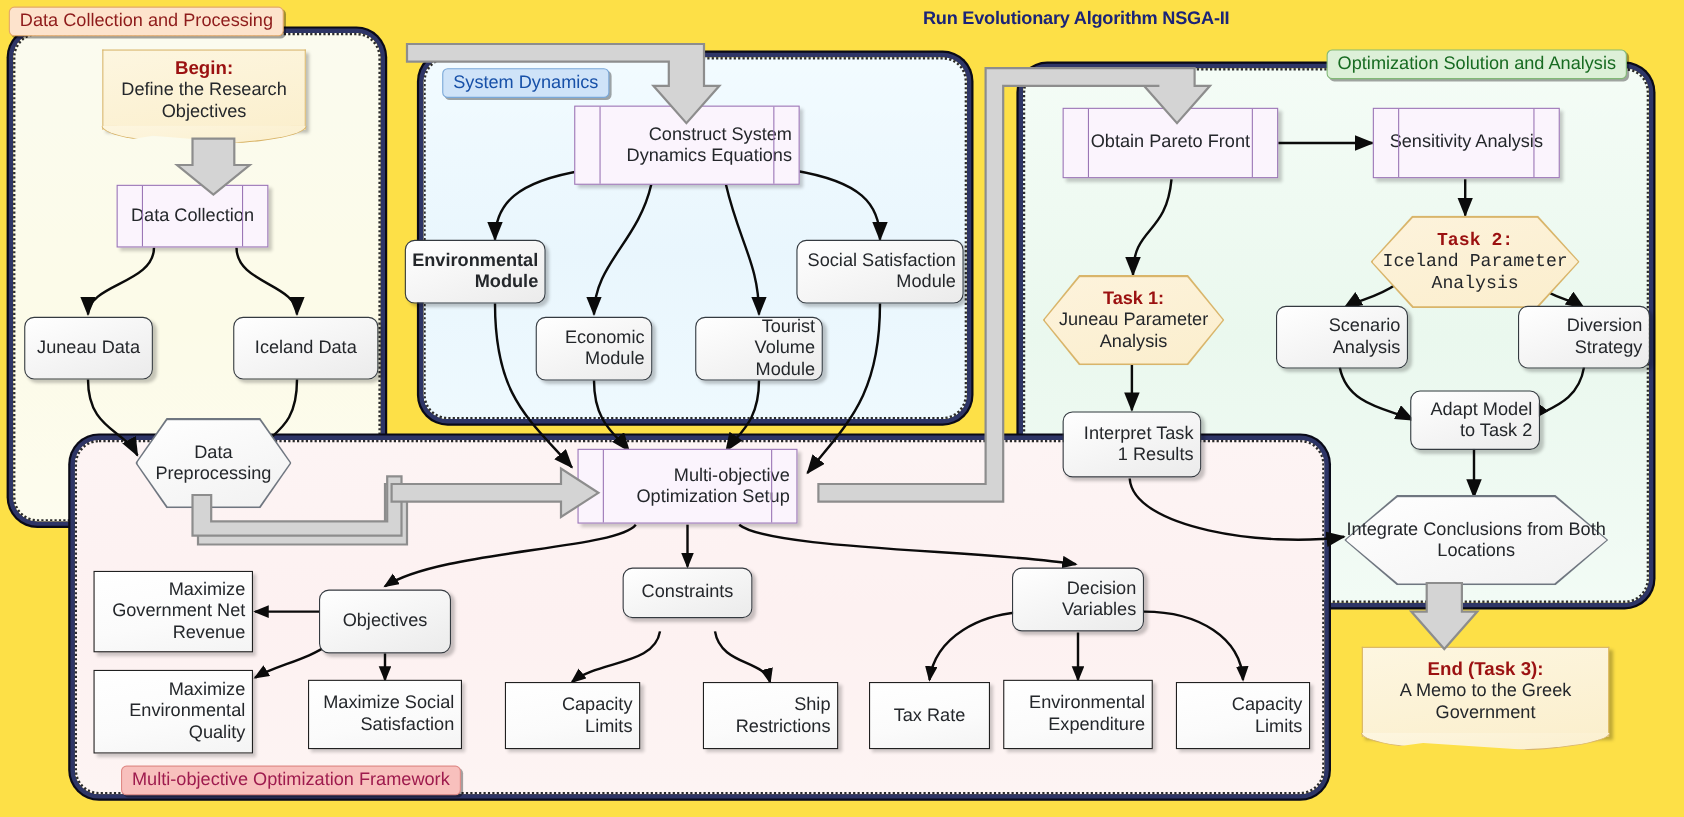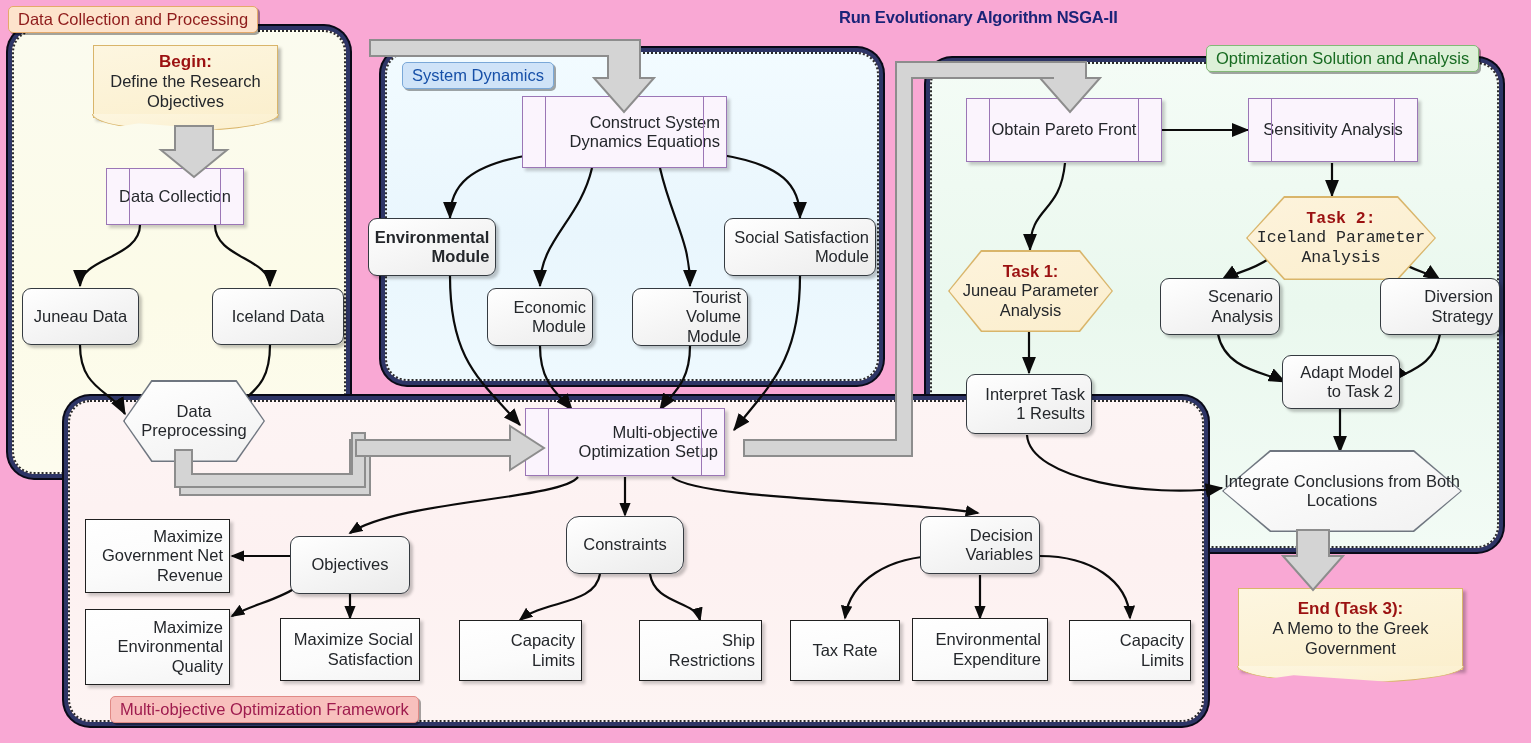--- a/index.html
+++ b/index.html
@@ -1,17 +1,17 @@
 <!DOCTYPE html>
 <html><head>
 <meta charset="utf-8">
 <style>
   html,body{margin:0;padding:0;background:#000;}
   body{font-family:"Liberation Sans","DejaVu Sans",sans-serif;}
-  #stage{position:relative;width:1531px;height:743px;background:#f9a8d4;overflow:hidden;}
+  #stage{position:relative;width:1531px;height:743px;background:#fde047;overflow:hidden;}
 
   
   .panel{position:absolute;border-radius:22px;border:2px dotted #2a2a2a;
          box-shadow:0 0 0 4px #2e3566, 0 0 0 6px #0a0a18;}
   .panel-label{position:absolute;border-radius:5px;padding:3px 9px;
                font-size:16.5px;white-space:nowrap;z-index:40;
                box-shadow:2px 2px 0 rgba(0,0,0,.35);}
 
   #panel-data{left:12px;top:30px;width:330px;height:440px;
               background:linear-gradient(180deg,#fbfbef 0%,#fcfbe8 60%,#fdfcee 100%);}
@@ -174,21 +174,21 @@
   <div class="node n-round" style="left:632px;top:288px;width:116px;height:58px;">Tourist Volume Module</div>
   <div class="node n-round" style="left:724px;top:218px;width:152px;height:58px;">Social Satisfaction Module</div>
 
   <div class="node n-db" style="left:525px;top:408px;width:200px;height:68px;">Multi-objective Optimization Setup</div>
 
   <div class="node n-round" style="left:290px;top:536px;width:120px;height:58px;">Objectives</div>
   <div class="node n-rect" style="left:85px;top:519px;width:145px;height:74px;">Maximize Government Net Revenue</div>
   <div class="node n-rect" style="left:85px;top:609px;width:145px;height:76px;">Maximize Environmental Quality</div>
   <div class="node n-rect" style="left:280px;top:618px;width:140px;height:63px;">Maximize Social Satisfaction</div>
 
-  <div class="node n-round" style="left:566px;top:516px;width:118px;height:58px;border-radius:13px;">Constraints</div>
+  <div class="node n-round" style="left:566px;top:516px;width:118px;height:46px;">Constraints</div>
   <div class="node n-rect" style="left:459px;top:620px;width:123px;height:61px;">Capacity Limits</div>
   <div class="node n-rect" style="left:639px;top:620px;width:123px;height:61px;">Ship Restrictions</div>
 
   <div class="node n-rect" style="left:790px;top:620px;width:110px;height:61px;">Tax Rate</div>
   <div class="node n-round" style="left:920px;top:516px;width:120px;height:58px;">Decision Variables</div>
   <div class="node n-rect" style="left:912px;top:618px;width:136px;height:63px;">Environmental Expenditure</div>
   <div class="node n-rect" style="left:1069px;top:620px;width:122px;height:61px;">Capacity Limits</div>
 
   <div class="node n-db" style="left:966px;top:98px;width:196px;height:64px;">Obtain Pareto Front</div>
   <div class="node n-db" style="left:1248px;top:98px;width:170px;height:64px;">Sensitivity Analysis</div>

